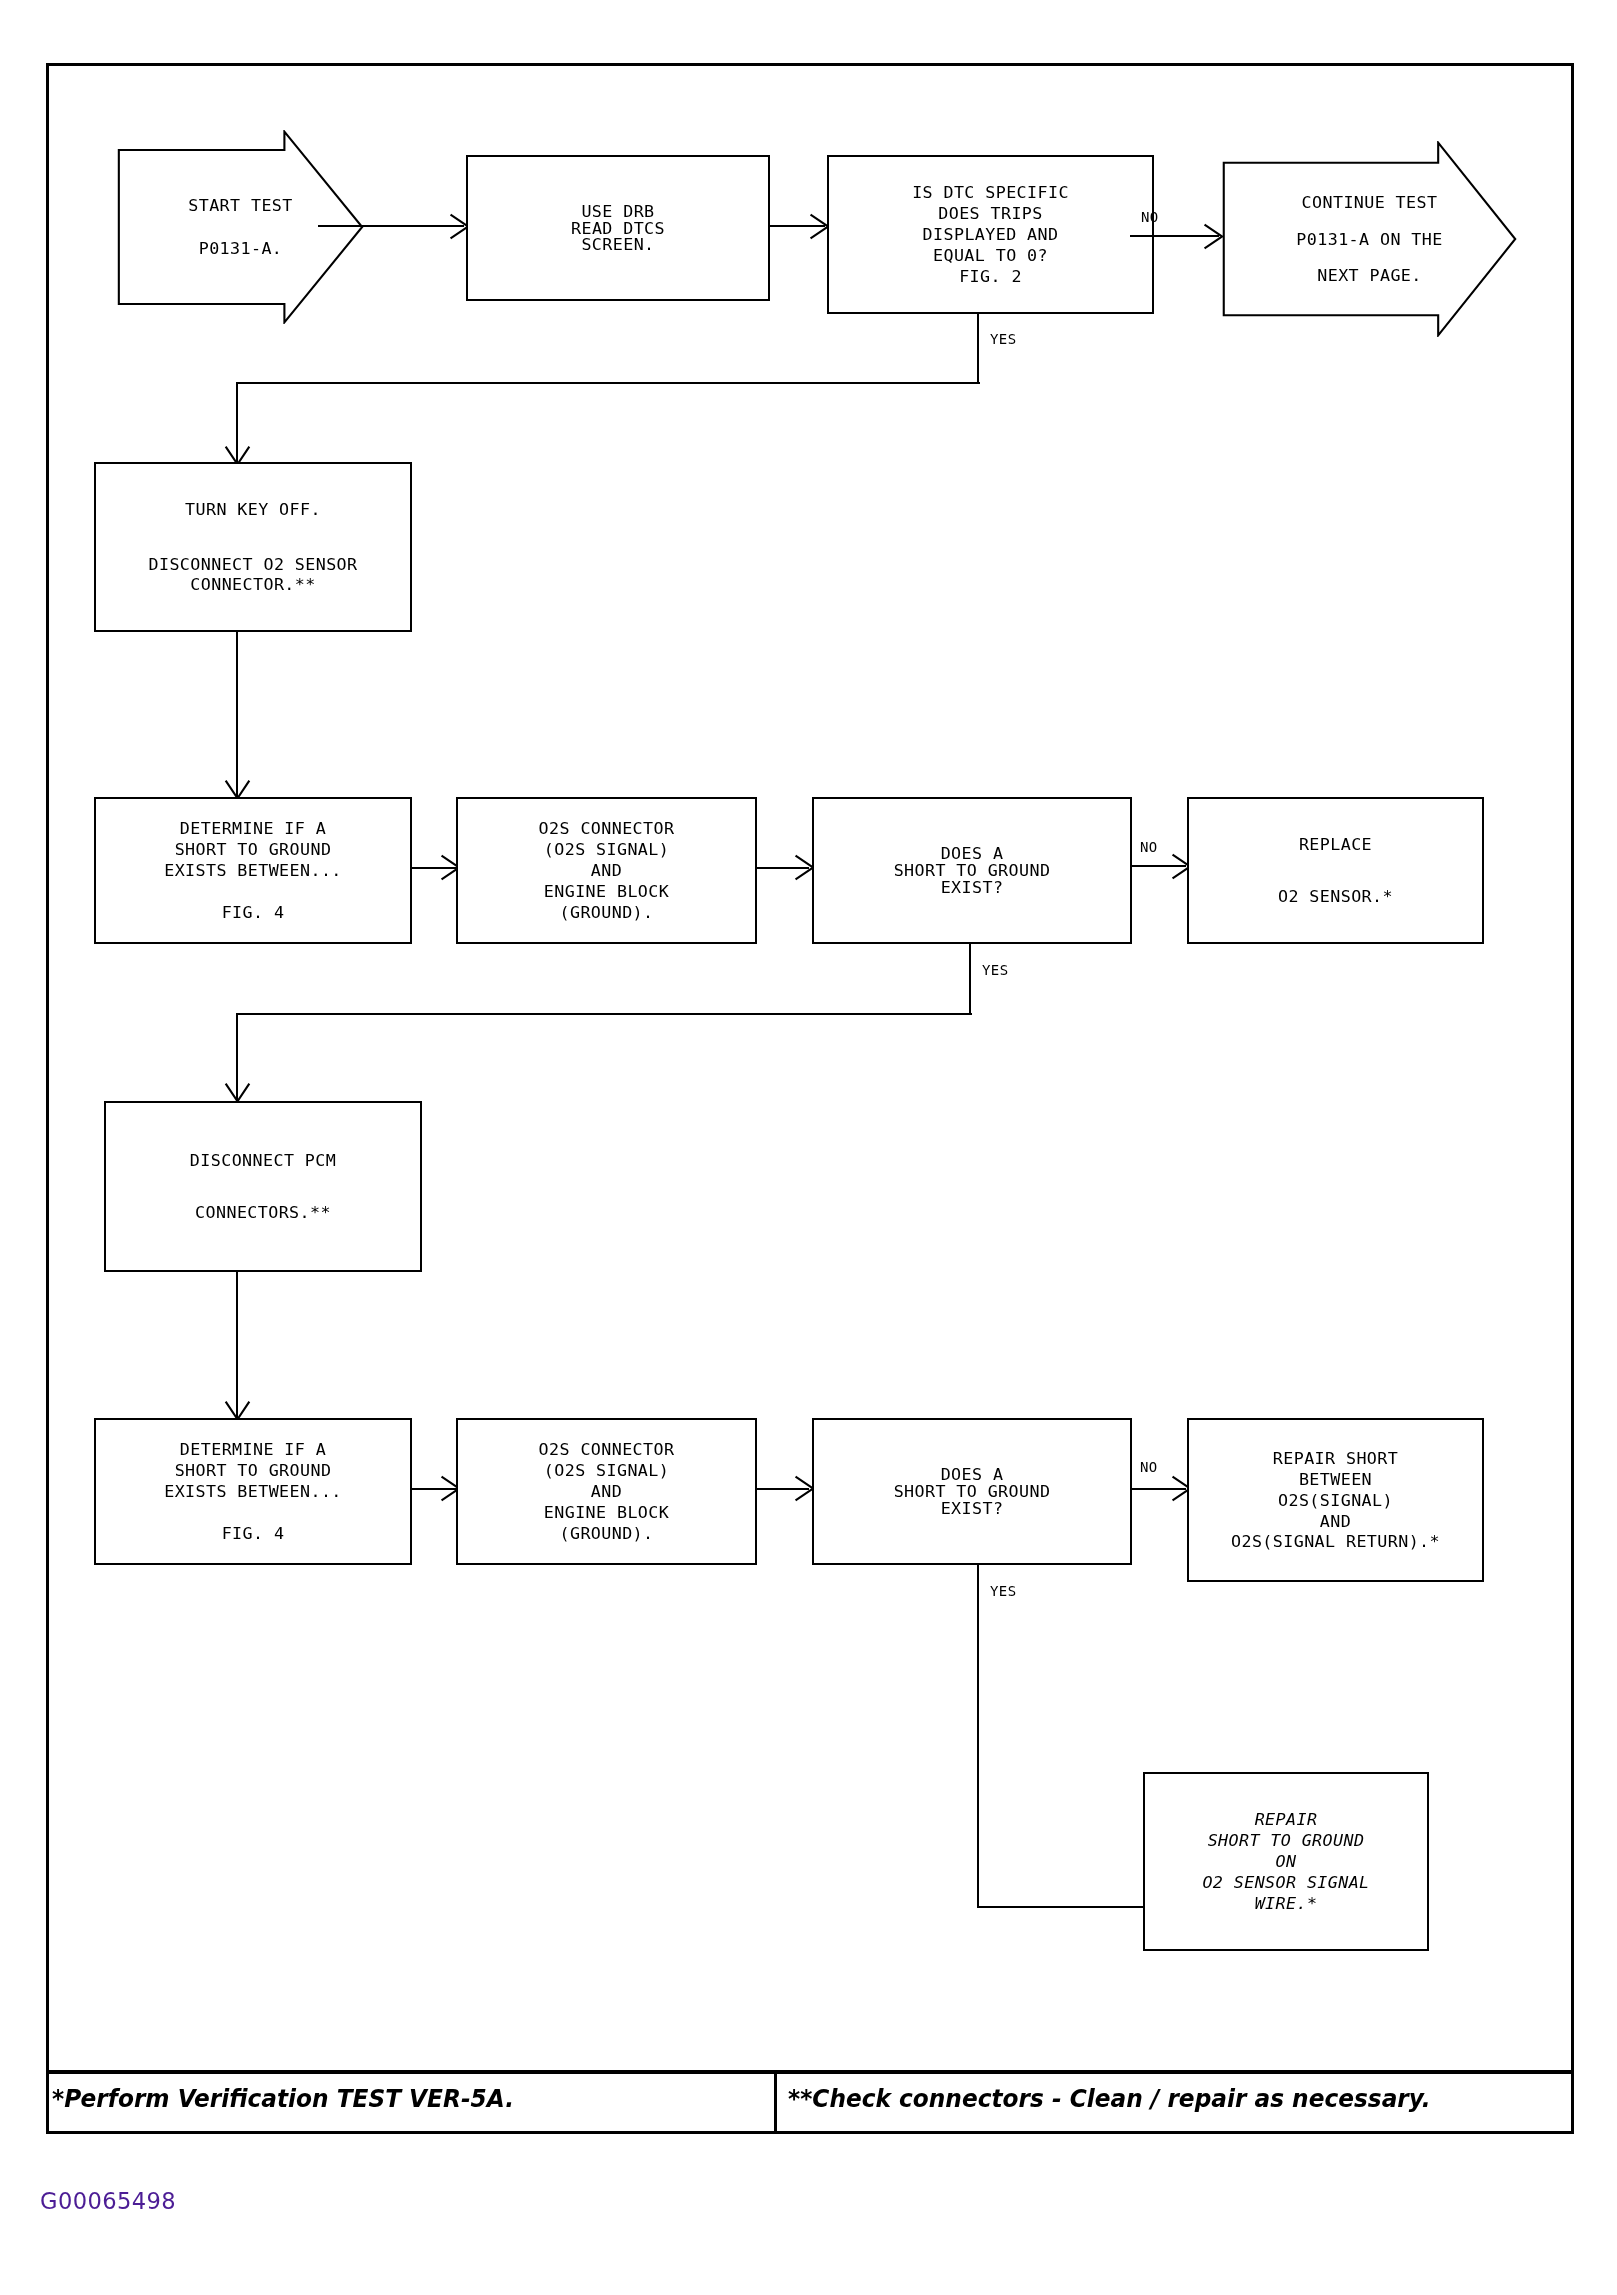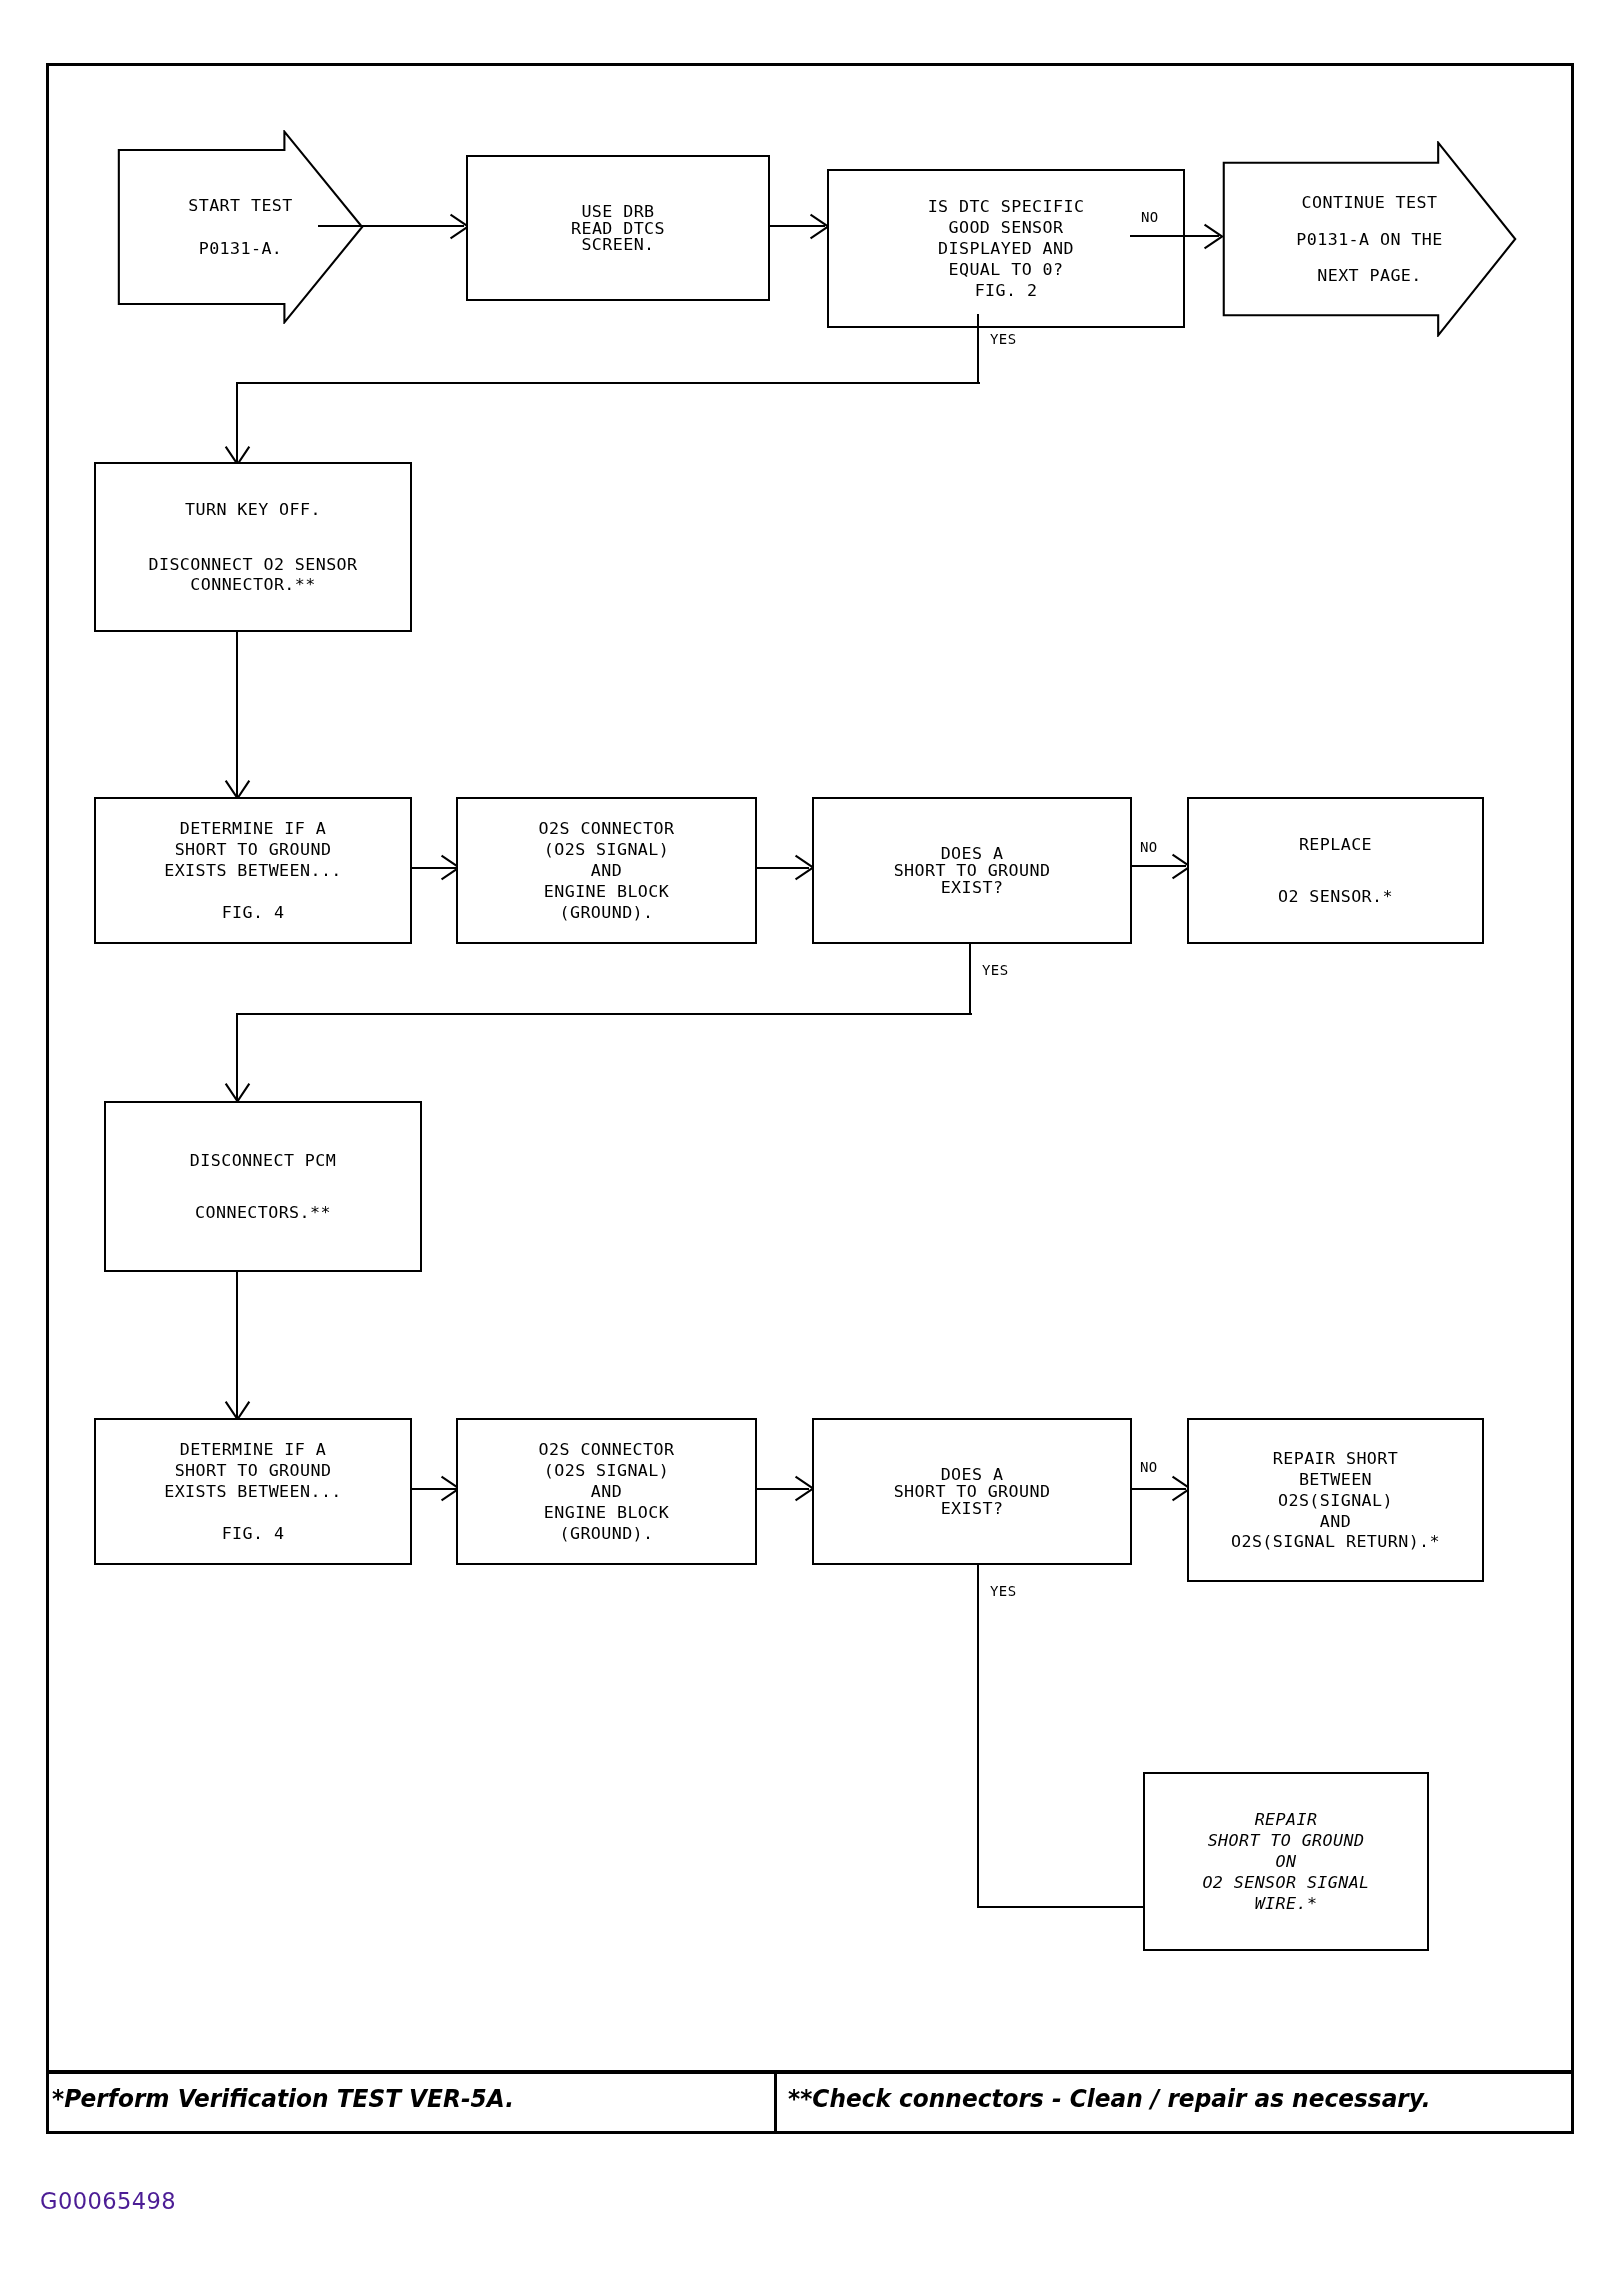--- a/index.html
+++ b/index.html
@@ -175,23 +175,23 @@
     <span class="ln">SCREEN.</span>
   </div>
 
   <div class="hline" style="left:770px; top:225px; width:55px;"></div>
   <div class="ahead-r" style="left:808px; top:213px;">
     <svg width="22" height="27" viewBox="0 0 26 32">
         <polyline points="3,2 24,16 3,30" fill="none" stroke="#000" stroke-width="2.5"></polyline>
       </svg>
   </div>
 
-  <div class="fbox sp-tight" style="left:827px; top:169px; width:358px; height:159px;">
+  <div class="fbox sp-tight" style="left:827px; top:155px; width:327px; height:159px;">
     <span class="ln">IS DTC SPECIFIC</span>
-    <span class="ln">GOOD SENSOR</span>
+    <span class="ln">DOES TRIPS</span>
     <span class="ln">DISPLAYED AND</span>
     <span class="ln">EQUAL TO 0?</span>
     <span class="ln">FIG. 2</span>
   </div>
 
   <div class="blabel" style="left:1141px; top:209px;">NO</div>
   <div class="hline" style="left:1130px; top:235px; width:89px;"></div>
   <div class="ahead-r" style="left:1202px; top:223px;">
     <svg width="22" height="27" viewBox="0 0 26 32">
         <polyline points="3,2 24,16 3,30" fill="none" stroke="#000" stroke-width="2.5"></polyline>

